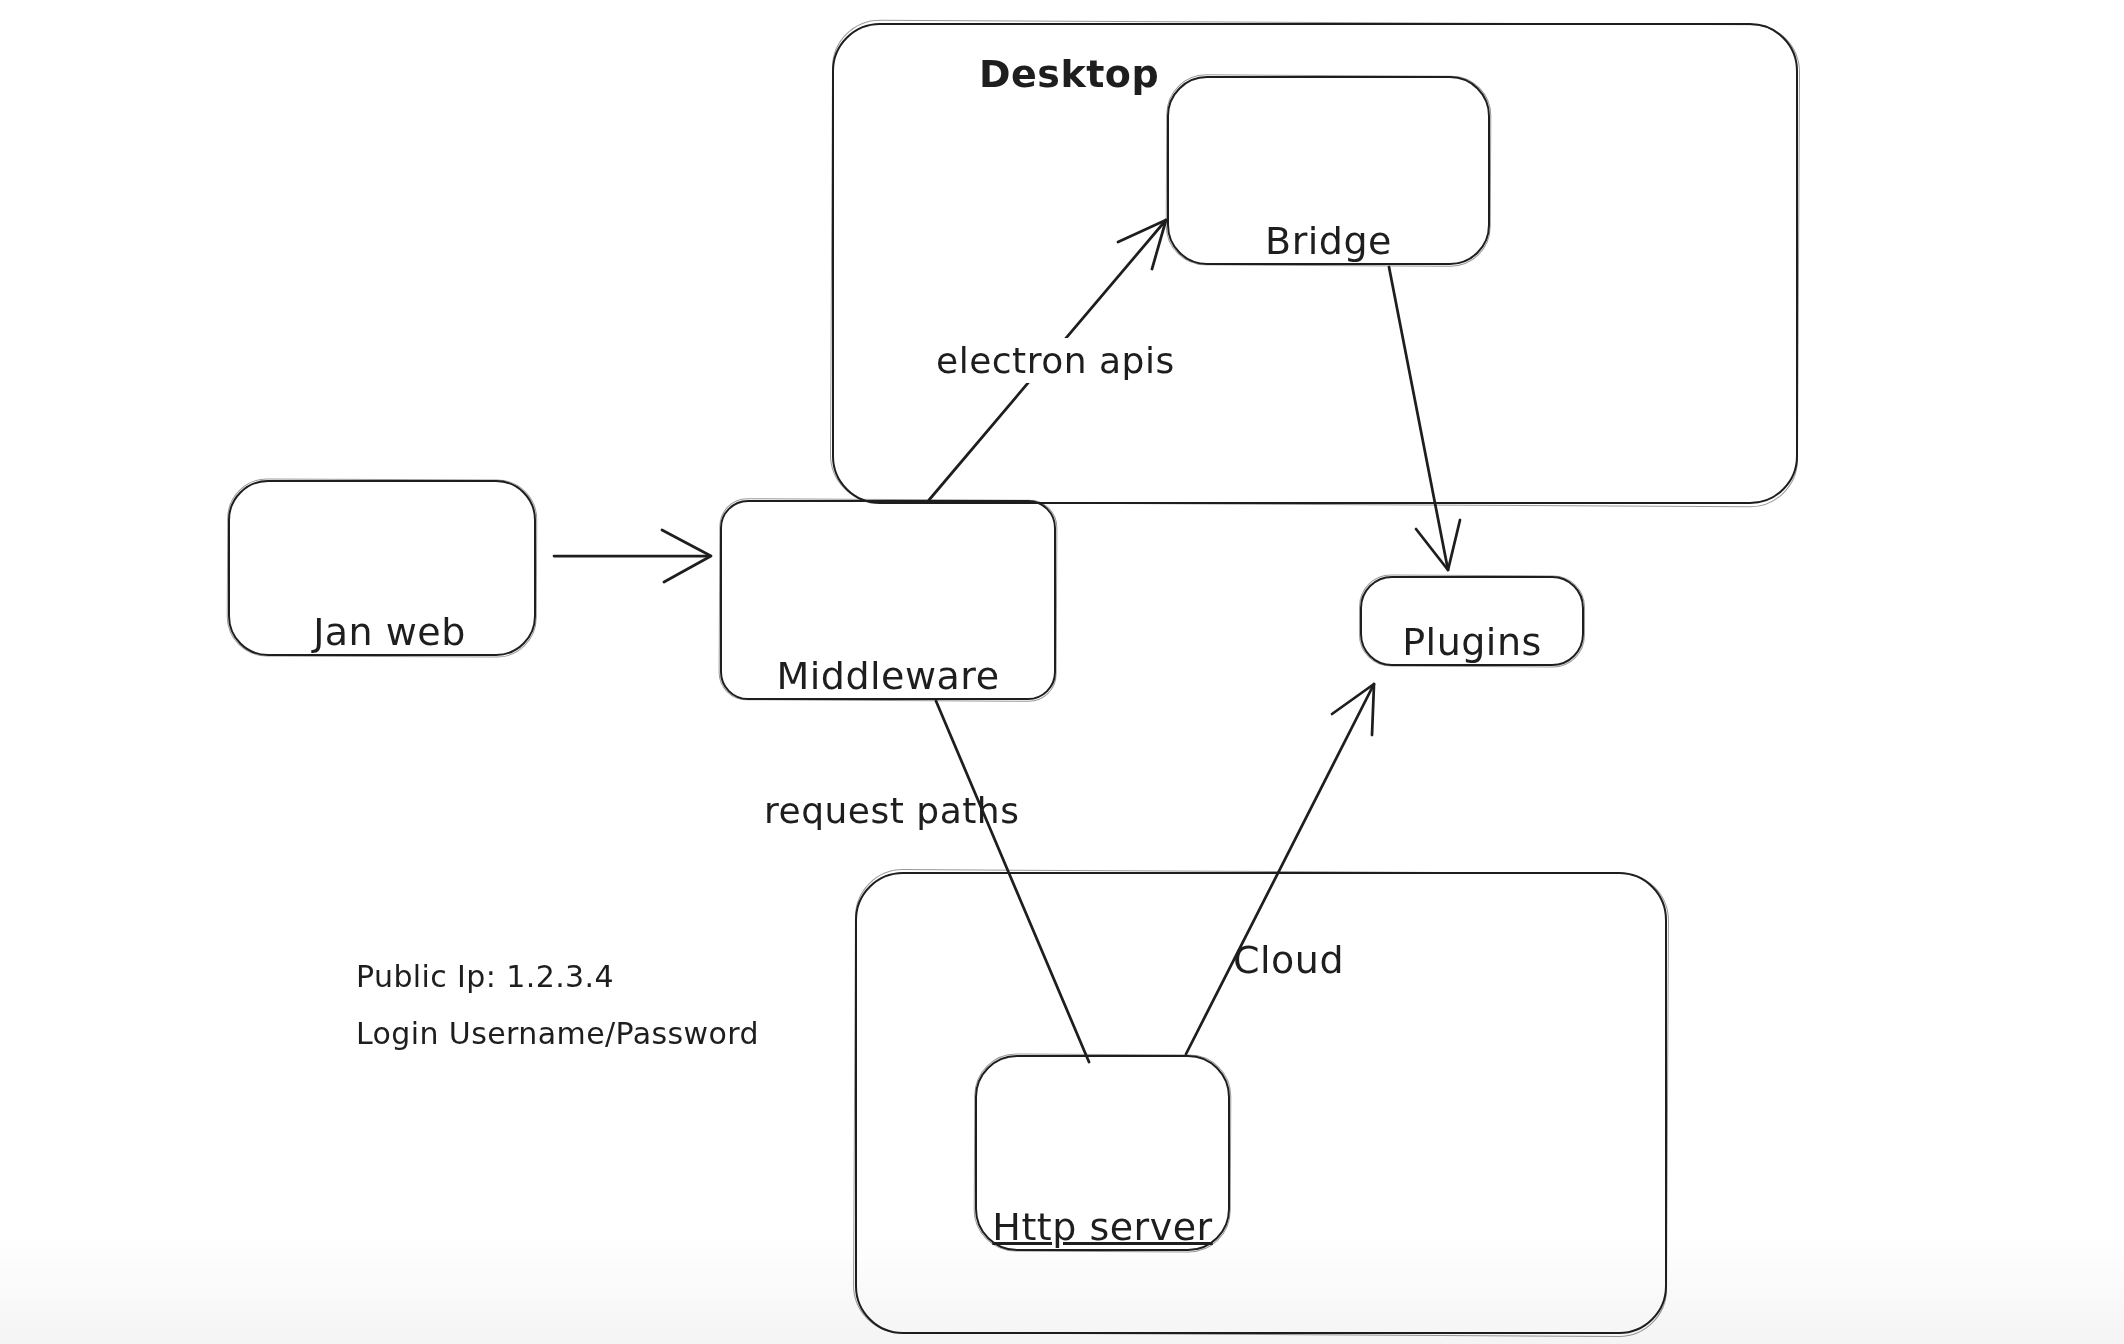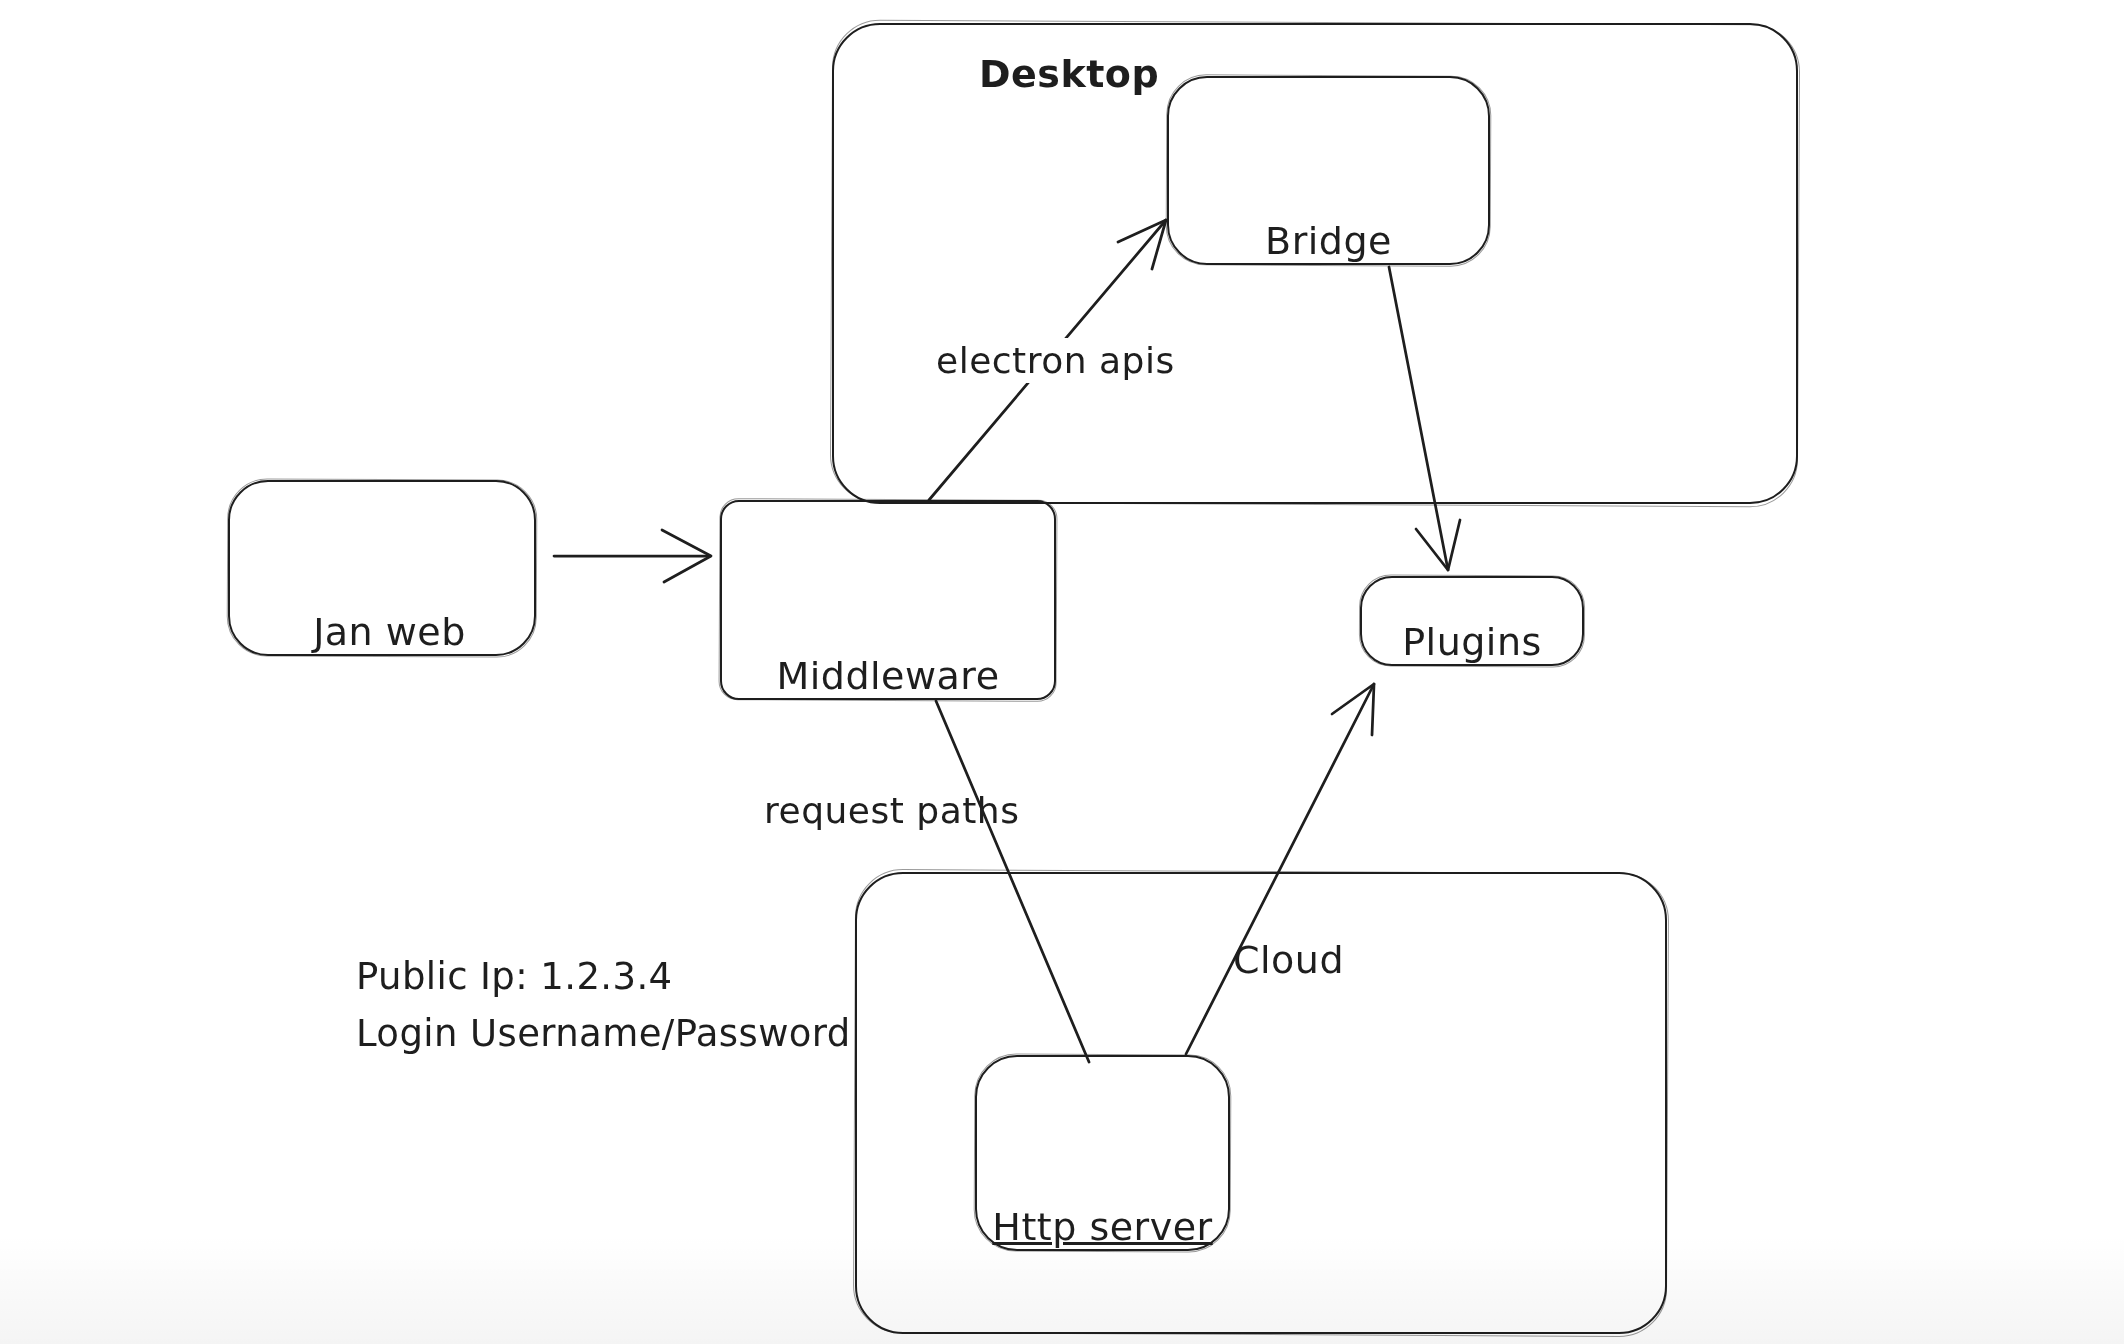--- a/index.html
+++ b/index.html
@@ -56,36 +56,36 @@
     letter-spacing:.5px;
     white-space:nowrap;
   }
   .edge-lbl.masked{
     background:var(--bg);
     padding:2px 8px;
   }
   .annotation{
     position:absolute;
     left:356px;top:948px;
-    font-size:37px;
+    font-size:30px;
     line-height:57px;
     letter-spacing:.4px;
     white-space:nowrap;
   }
   .bottom-fade{
     position:absolute;left:0;right:0;bottom:0;height:110px;
     background:linear-gradient(to bottom, rgba(0,0,0,0), rgba(0,0,0,0.045));
     pointer-events:none;
   }
 
   
   #box-desktop{left:832px;top:23px;width:966px;height:481px;border-radius:48px;}
   #box-cloud{left:855px;top:872px;width:812px;height:462px;border-radius:48px;}
   #box-jan-web{left:228px;top:480px;width:308px;height:176px;border-radius:40px;padding-left:15px;}
-  #box-middleware{left:720px;top:500px;width:336px;height:200px;border-radius:19px;}
+  #box-middleware{left:720px;top:500px;width:336px;height:200px;border-radius:28px;}
   #box-bridge{left:1167px;top:76px;width:323px;height:189px;border-radius:40px;}
   #box-plugins{left:1360px;top:576px;width:224px;height:90px;border-radius:32px;}
   #box-http-server{left:975px;top:1055px;width:255px;height:196px;border-radius:42px;text-decoration:underline;}
 
   #lbl-desktop{left:979px;top:52px;font-weight:bold;}
   #lbl-cloud{left:1233px;top:938px;}
   #lbl-electron-apis{left:928px;top:338px;}
   #lbl-request-paths{left:764px;top:784px;margin-top:6px;}
 </style>
 </head>

